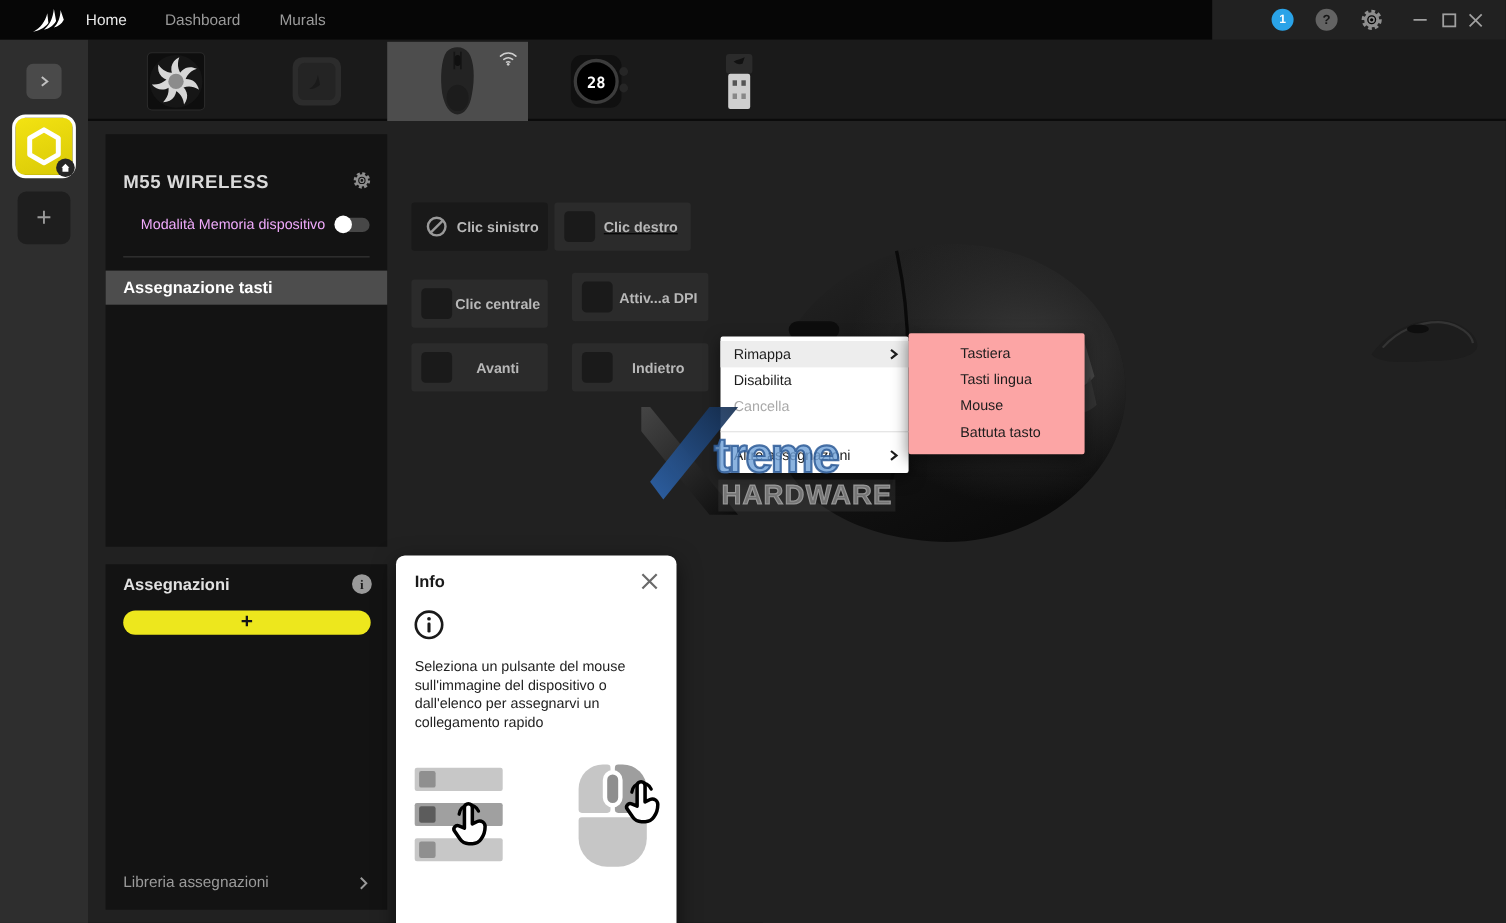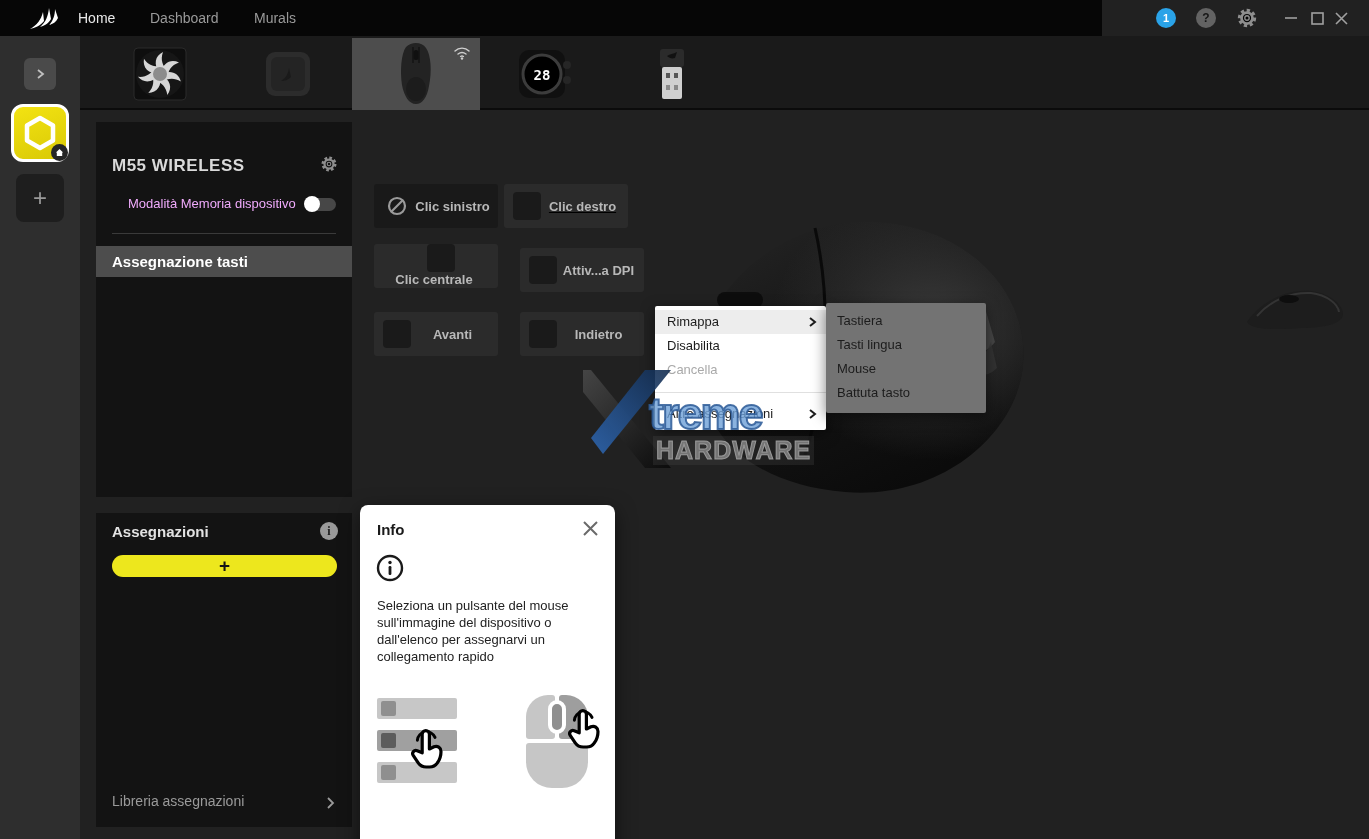--- a/index.html
+++ b/index.html
@@ -55,21 +55,21 @@
   .bigmouse { position:absolute; left:665px; top:200px; z-index:1; }
   .smallmouse { position:absolute; left:1243px; top:282px; z-index:1; }
 
   
   .cmenu { position:absolute; left:655px; top:306px; width:171px; height:124px; background:#fff; border-radius:2px; box-shadow:0 4px 14px rgba(0,0,0,.5); z-index:40; padding-top:4px; }
   .cm-row { position:relative; height:24px; line-height:24px; padding-left:12px; font-size:13px; color:#1c1c1c; }
   .cm-row.hl { background:#ededed; }
   .cm-row.dis { color:#a9a9a9; }
   .cm-arrow { position:absolute; right:8px; top:6px; }
   .cm-div { height:1px; background:#e0e0e0; margin:10px 0 9px 0; }
-  .smenu { position:absolute; left:826px; top:303px; width:160px; height:110px; background:#737373; border-radius:2px; box-shadow:0 4px 14px rgba(0,0,0,.5); z-index:40; padding-top:6px; }
+  .smenu { position:absolute; left:826px; top:303px; width:160px; height:110px; background:#fca5a5; border-radius:2px; box-shadow:0 4px 14px rgba(0,0,0,.5); z-index:40; padding-top:6px;padding-left:36px; }
   .sm-row { height:24px; line-height:24px; padding-left:11px; font-size:13px; color:#1c1c1c; }
 
   
   .wm { position:absolute; left:583px; top:370px; width:230px; height:105px; z-index:60; pointer-events:none; }
   .wm-x { position:absolute; left:0; top:0; }
   .wm-treme { position:absolute; left:66px; top:18px; font-size:45px; font-weight:bold; letter-spacing:-2px; color:rgba(110,160,215,.8); -webkit-text-stroke:2px rgba(45,90,150,.85); }
   .wm-hw { position:absolute; left:70px; top:66px; font-size:25px; font-weight:bold; letter-spacing:1px; color:rgba(125,125,125,.9); -webkit-text-stroke:1px rgba(170,170,170,.8); background:rgba(80,80,80,.25); padding:0 3px; }
 
   
   .asg-panel { left:96px; top:513px; width:256px; height:314px; }
@@ -227,21 +227,21 @@
           <circle cx="11" cy="11" r="8" fill="none" stroke="#9a9a9a" stroke-width="2.2"></circle>
           <line x1="5.5" y1="16.5" x2="16.5" y2="5.5" stroke="#9a9a9a" stroke-width="2.2"></line>
         </svg>
     </div>
     <div class="key-lab">Clic sinistro</div>
   </div>
   <div class="key-tile" style="left:504px; top:184px;text-decoration:underline;">
     <div class="key-ico"></div>
     <div class="key-lab">Clic destro</div>
   </div>
-  <div class="key-tile" style="left:374px; top:244px;flex-direction:column;">
+  <div class="key-tile" style="left:374px; top:254px;">
     <div class="key-ico"></div>
     <div class="key-lab">Clic centrale</div>
   </div>
   <div class="key-tile" style="left:520px; top:248px;">
     <div class="key-ico"></div>
     <div class="key-lab">Attiv...a DPI</div>
   </div>
   <div class="key-tile" style="left:374px; top:312px;">
     <div class="key-ico"></div>
     <div class="key-lab">Avanti</div>

